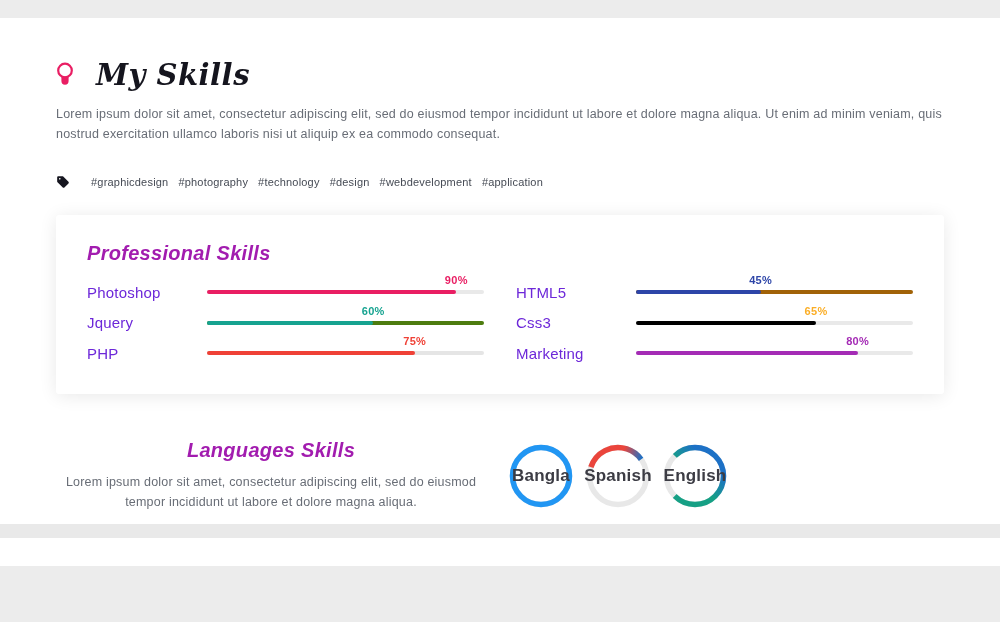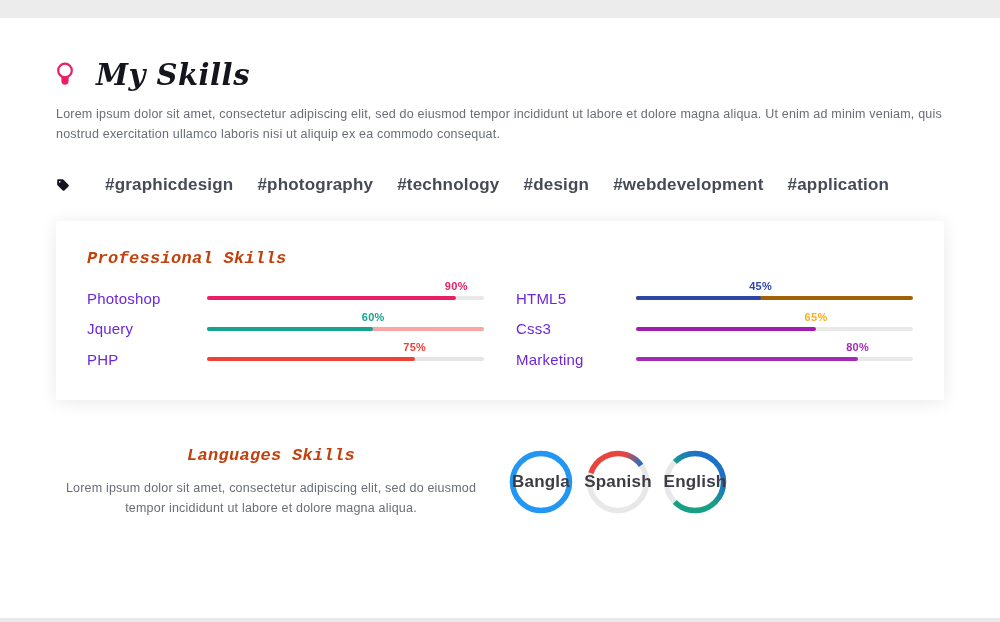--- a/index.html
+++ b/index.html
@@ -1,20 +1,20 @@
 <!DOCTYPE html>
 <html><head>
 <meta charset="utf-8">
 <style>
   * { margin:0; padding:0; box-sizing:border-box; }
   html,body { width:1000px; height:622px; overflow:hidden; }
   body { font-family:"Liberation Sans", sans-serif; background:#ececec; }
 
   .band-top    { height:18px; background:#ececec; }
-  .main-section{ height:600px; background:#ffffff; }
+  .main-section{ height:506px; background:#ffffff; }
   .band-divider{ height:14px; background:#e9e9e9; }
   .next-section{ height:28px; background:#ffffff; }
 
   .container { width:888px; margin:0 auto; padding-top:40px; }
 
   
   .section-header { display:flex; align-items:center; height:34px; }
   .bulb-wrap { width:20px; margin-right:20px; display:flex; align-items:center; }
   h2.page-title {
     font-family:"DejaVu Serif", serif; font-style:italic; font-weight:700;
@@ -24,33 +24,33 @@
   .intro {
     margin-top:12px; font-size:12.5px; line-height:20px; color:#686d76;
     letter-spacing:.2px;
   }
 
   
   .tags-row { margin-top:31px; display:flex; align-items:center; }
   .tag-icon-wrap { width:15px; margin-right:10px; display:flex; align-items:center; }
   .tags-list { list-style:none; display:flex; }
   .tags-list li {
-    font-size:17px; font-weight:700; color:#454a54; margin-left:24px;
+    font-size:11px; font-weight:400; color:#454a54; margin-left:10px;
     letter-spacing:.2px; cursor:pointer;
   }
 
   
   .card {
     margin-top:26px; background:#ffffff; border-radius:3px;
     box-shadow:0 2px 18px rgba(0,0,0,0.09);
     padding:28px 31px 32px 31px; height:179px;
   }
   h3.card-title, h3.lang-title {
-    font-family:Liberation Mono, monospace; font-style:italic; font-weight:700;
-    font-size:17px; color:#c2410c; line-height:20px; letter-spacing:.3px;
+    font-family:Liberation Sans, sans-serif; font-style:italic; font-weight:700;
+    font-size:20px; color:#a21caf; line-height:20px; letter-spacing:.3px;
   }
   .skills-grid { display:flex; gap:32px; }
   .skills-col  { flex:1; }
   .skill-row   { display:flex; align-items:center; height:18px; margin-top:20px; }
   .skill-row + .skill-row { margin-top:12.5px; }
   .skill-label { width:120px; font-size:15px; color:#6d28d9; letter-spacing:.2px; }
   .bar-track   { flex:1; height:4px; background:#e9e9e9; border-radius:2px; position:relative; }
   .bar-fill    { position:absolute; left:0; top:0; height:4px; border-radius:2px; }
   .bar-pct     {
     position:absolute; right:0; bottom:8px; transform:translateX(50%);
@@ -112,21 +112,21 @@
             <div class="skill-row">
               <span class="skill-label">Photoshop</span>
               <div class="bar-track" style="background: rgb(233, 233, 233);">
                 <div class="bar-fill" style="width: 90%; background: rgb(233, 30, 99);">
                   <span class="bar-pct" style="color: rgb(233, 30, 99); margin-left: 8px;">90%</span>
                 </div>
               </div>
             </div>
             <div class="skill-row">
               <span class="skill-label">Jquery</span>
-              <div class="bar-track" style="background: #fca5a5;">
+              <div class="bar-track" style="background: #4d7c0f;">
                 <div class="bar-fill" style="width: 60%; background: rgb(22, 163, 144);">
                   <span class="bar-pct" style="color: rgb(22, 163, 144);">60%</span>
                 </div>
               </div>
             </div>
             <div class="skill-row">
               <span class="skill-label">PHP</span>
               <div class="bar-track" style="background: #e5e5e5;">
                 <div class="bar-fill" style="width: 75%; background: rgb(239, 65, 54);">
                   <span class="bar-pct" style="color: rgb(239, 65, 54);">75%</span>
@@ -139,21 +139,21 @@
               <span class="skill-label">HTML5</span>
               <div class="bar-track" style="background: #a16207;">
                 <div class="bar-fill" style="width: 45%; background: rgb(45, 69, 168);">
                   <span class="bar-pct" style="color: rgb(45, 69, 168);">45%</span>
                 </div>
               </div>
             </div>
             <div class="skill-row">
               <span class="skill-label">Css3</span>
               <div class="bar-track" style="background: rgb(233, 233, 233);">
-                <div class="bar-fill" style="width: 65%; background: #a21caf;">
+                <div class="bar-fill" style="width: 65%; background: #000000;">
                   <span class="bar-pct" style="color: rgb(251, 174, 39);">65%</span>
                 </div>
               </div>
             </div>
             <div class="skill-row">
               <span class="skill-label">Marketing</span>
               <div class="bar-track" style="background: rgb(233, 233, 233);">
                 <div class="bar-fill" style="width: 80%; background: rgb(164, 43, 181);">
                   <span class="bar-pct" style="color: rgb(164, 43, 181);">80%</span>
                 </div>

